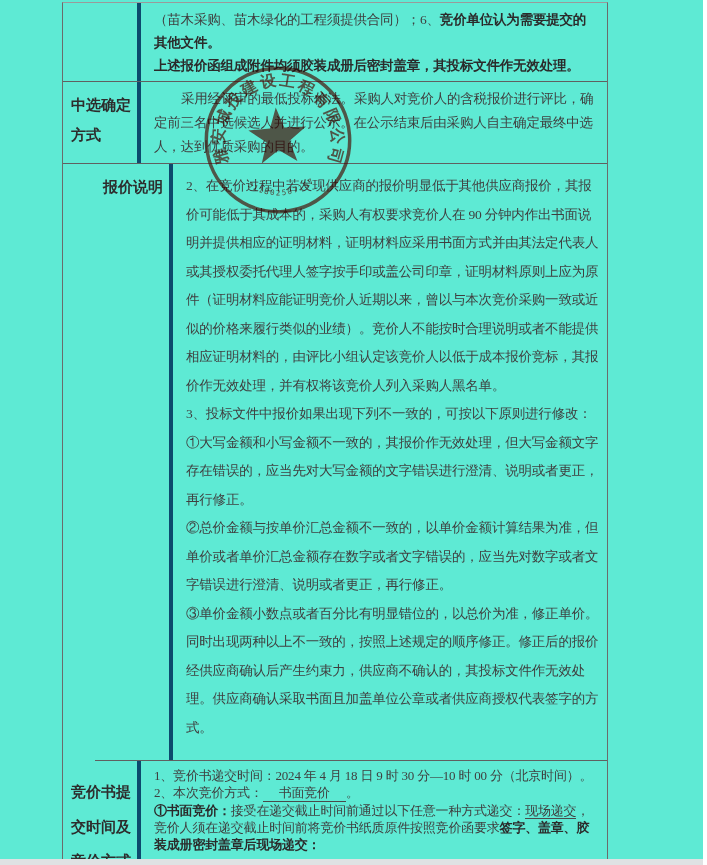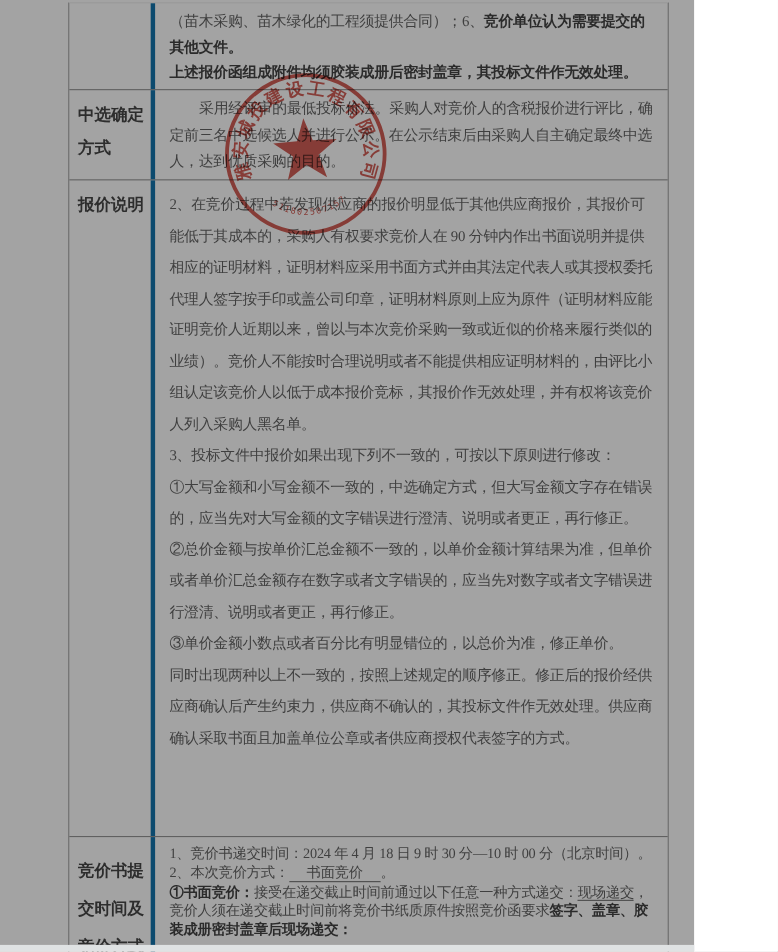--- a/index.html
+++ b/index.html
@@ -1,19 +1,19 @@
 <!DOCTYPE html>
 <html><head>
 <meta charset="utf-8">
 <style>
   html,body{margin:0;padding:0;background:#ffffff;}
   .page{
     position:relative;
-    width:631px;height:865px;
-    background:#a3a3a3;
+    width:703px;height:865px;
+    background:#5eead4;
     overflow:hidden;
     font-family:"Liberation Serif","DejaVu Serif",serif;
     color:#3f3f3f;
   }
   .doc-table{
     position:absolute;left:62px;top:2px;width:546px;
     border:1px solid #6b6b6b;border-top:1px solid #9a9a9a;
     box-sizing:border-box;
     background:transparent;
   }
@@ -30,21 +30,21 @@
   .content{
     flex:1;box-sizing:border-box;
     padding:5px 8px 4px 13px;
     font-size:13.5px;letter-spacing:-0.2px;
   }
   .r1{min-height:51px;}
   .r1 .content{line-height:23px;}
   .r2{min-height:57px;}
   .r2 .content{line-height:24px;}
   .r2 .content p{text-indent:2em;}
-  .r3{min-height:596px;}
+  .r3{min-height:596px;margin-left:32px;}
   .r3 .content{line-height:28.5px;padding-top:8px;}
   .r4{min-height:118px;}
   .r4 .label{line-height:2.3;padding-top:14px;}
   .r4 .content{line-height:17px;padding-top:6px;font-size:13px;}
   p{margin:0;}
   .b{font-weight:bold;color:#2b2b2b;}
   .u{border-bottom:1px solid #4a4a4a;text-align:center;}
   .u-pad{border-bottom:1px solid #4a4a4a;padding:0 16px;font-family:Liberation Mono, monospace;}
   .stamp{
     position:absolute;left:202px;top:64px;width:152px;height:152px;
@@ -77,21 +77,21 @@
       <div class="content">
         <p>采用经评审的最低投标价法。采购人对竞价人的含税报价进行评比，确定前三名中选候选人并进行公示。在公示结束后由采购人自主确定最终中选人，达到优质采购的目的。</p>
       </div>
     </div>
 
     <div class="row r3">
       <div class="label">报价说明</div>
       <div class="content">
         <p>2、在竞价过程中若发现供应商的报价明显低于其他供应商报价，其报价可能低于其成本的，采购人有权要求竞价人在 90 分钟内作出书面说明并提供相应的证明材料，证明材料应采用书面方式并由其法定代表人或其授权委托代理人签字按手印或盖公司印章，证明材料原则上应为原件（证明材料应能证明竞价人近期以来，曾以与本次竞价采购一致或近似的价格来履行类似的业绩）。竞价人不能按时合理说明或者不能提供相应证明材料的，由评比小组认定该竞价人以低于成本报价竞标，其报价作无效处理，并有权将该竞价人列入采购人黑名单。</p>
         <p>3、投标文件中报价如果出现下列不一致的，可按以下原则进行修改：</p>
-        <p>①大写金额和小写金额不一致的，中选确定方式，但大写金额文字存在错误的，应当先对大写金额的文字错误进行澄清、说明或者更正，再行修正。</p>
+        <p>①大写金额和小写金额不一致的，其报价作无效处理，但大写金额文字存在错误的，应当先对大写金额的文字错误进行澄清、说明或者更正，再行修正。</p>
         <p>②总价金额与按单价汇总金额不一致的，以单价金额计算结果为准，但单价或者单价汇总金额存在数字或者文字错误的，应当先对数字或者文字错误进行澄清、说明或者更正，再行修正。</p>
         <p>③单价金额小数点或者百分比有明显错位的，以总价为准，修正单价。</p>
         <p>同时出现两种以上不一致的，按照上述规定的顺序修正。修正后的报价经供应商确认后产生约束力，供应商不确认的，其投标文件作无效处理。供应商确认采取书面且加盖单位公章或者供应商授权代表签字的方式。</p>
       </div>
     </div>
 
     <div class="row r4">
       <div class="label">竞价书提交时间及竞价方式</div>
       <div class="content">
         <p>1、竞价书递交时间：2024 年 4 月 18 日 9 时 30 分—10 时 00 分（北京时间）。</p>

